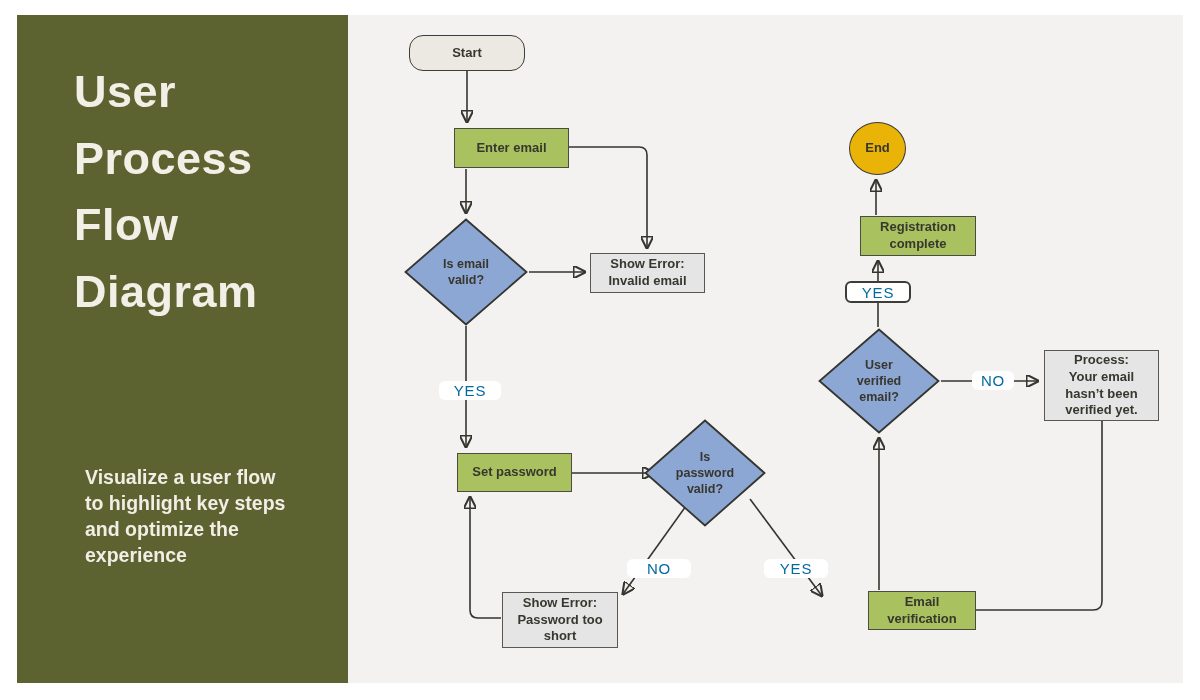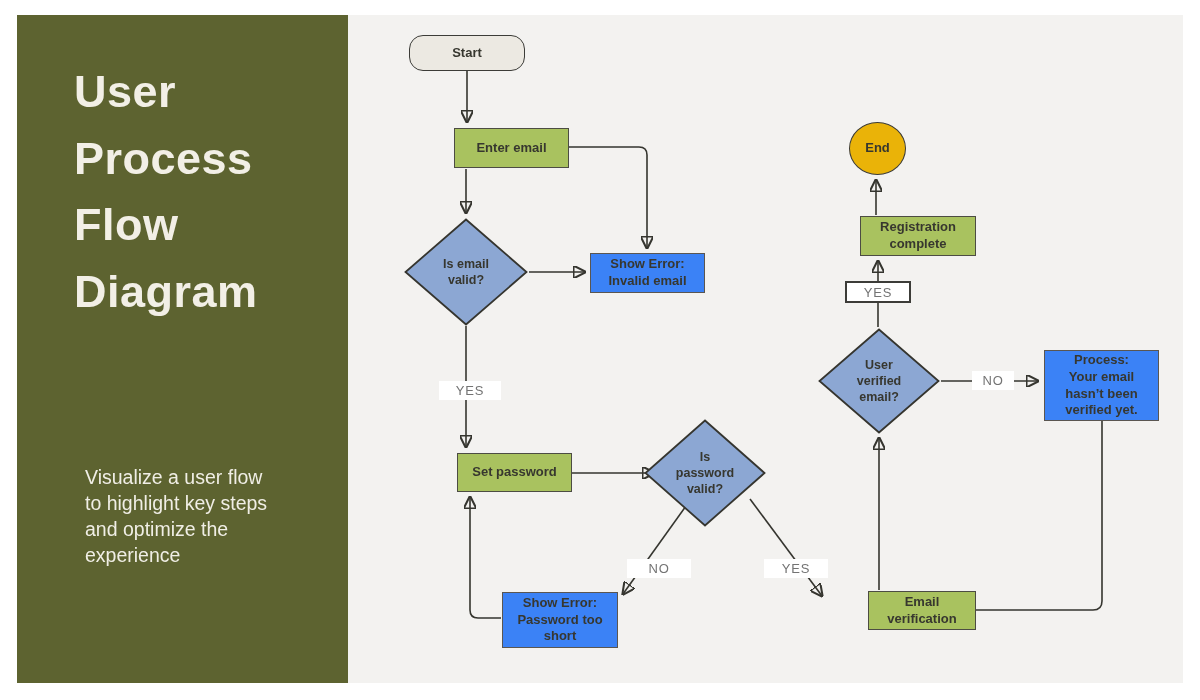--- a/index.html
+++ b/index.html
@@ -2,40 +2,40 @@
 <html><head>
 <meta charset="utf-8">
 <style>
   * { margin: 0; padding: 0; box-sizing: border-box; }
   html, body { width: 1200px; height: 700px; background: #ffffff; font-family: "Liberation Sans", sans-serif; }
   .stage { position: relative; width: 1200px; height: 700px; background: #ffffff; overflow: hidden; }
 
   
   .side-panel { position: absolute; left: 17px; top: 15px; width: 331px; height: 668px; background: #5d6330; }
   .side-title { position: absolute; left: 57px; top: 44px; font-size: 45px; font-weight: 800; line-height: 1.48; color: #f2efe6; white-space: pre-line; letter-spacing: 0.5px; }
-  .side-subtitle { position: absolute; left: 68px; top: 450px; font-size: 19.5px; font-weight: 400; line-height: 1.33; color: #f0eee5; white-space: pre-line; }
+  .side-subtitle { position: absolute; left: 68px; top: 450px; font-size: 19.5px; font-weight: 700; line-height: 1.33; color: #f0eee5; white-space: pre-line; }
 
   
   .canvas { position: absolute; left: 348px; top: 15px; width: 835px; height: 668px; background: #f3f2f0; }
 
   svg.connectors { position: absolute; left: 0; top: 0; width: 1200px; height: 700px; pointer-events: none; }
   svg.connectors path { fill: none; stroke: #35352f; stroke-width: 1.6px; }
 
   .node { position: absolute; display: flex; align-items: center; justify-content: center; text-align: center; color: #37372f; font-size: 13px; line-height: 1.28; font-weight: bold; }
   .node-label { position: relative; z-index: 2; white-space: pre-line; }
   .rect { border: 1.6px solid #4c4c43; }
   .process { background: #a9c25f; margin-left: 44px; }
-  .error { background: #3b82f6; border-color: #5a5651; }
+  .error { background: #e5e5e5; border-color: #5a5651; }
   .terminal-start { background: #ece9e2; border: 1.6px solid #3c3c38; border-radius: 14px; }
   .terminal-end { background: #eab308; border: 1.6px solid #3c3c38; border-radius: 50%; }
   .diamond svg { position: absolute; inset: 0; width: 100%; height: 100%; }
   .diamond polygon { fill: #8ca7d3; stroke: #35352f; stroke-width: 1.8px; }
   .diamond { font-size: 12.5px; }
 
-  .edge-label { position: absolute; background: #ffffff; color: #737373; font-size: 13px; letter-spacing: 0.8px; display: flex; align-items: center; justify-content: center; z-index: 3; }
+  .edge-label { position: absolute; background: #ffffff; color: #0369a1; font-size: 15px; letter-spacing: 0.8px; display: flex; align-items: center; justify-content: center; z-index: 3; border-radius: 6px; }
   .edge-label.bordered { border: 2px solid #3c3c38; }
 </style>
 </head>
 <body>
 
 <div class="stage">
 
   <div class="side-panel">
     <div class="side-title">User
 Process

